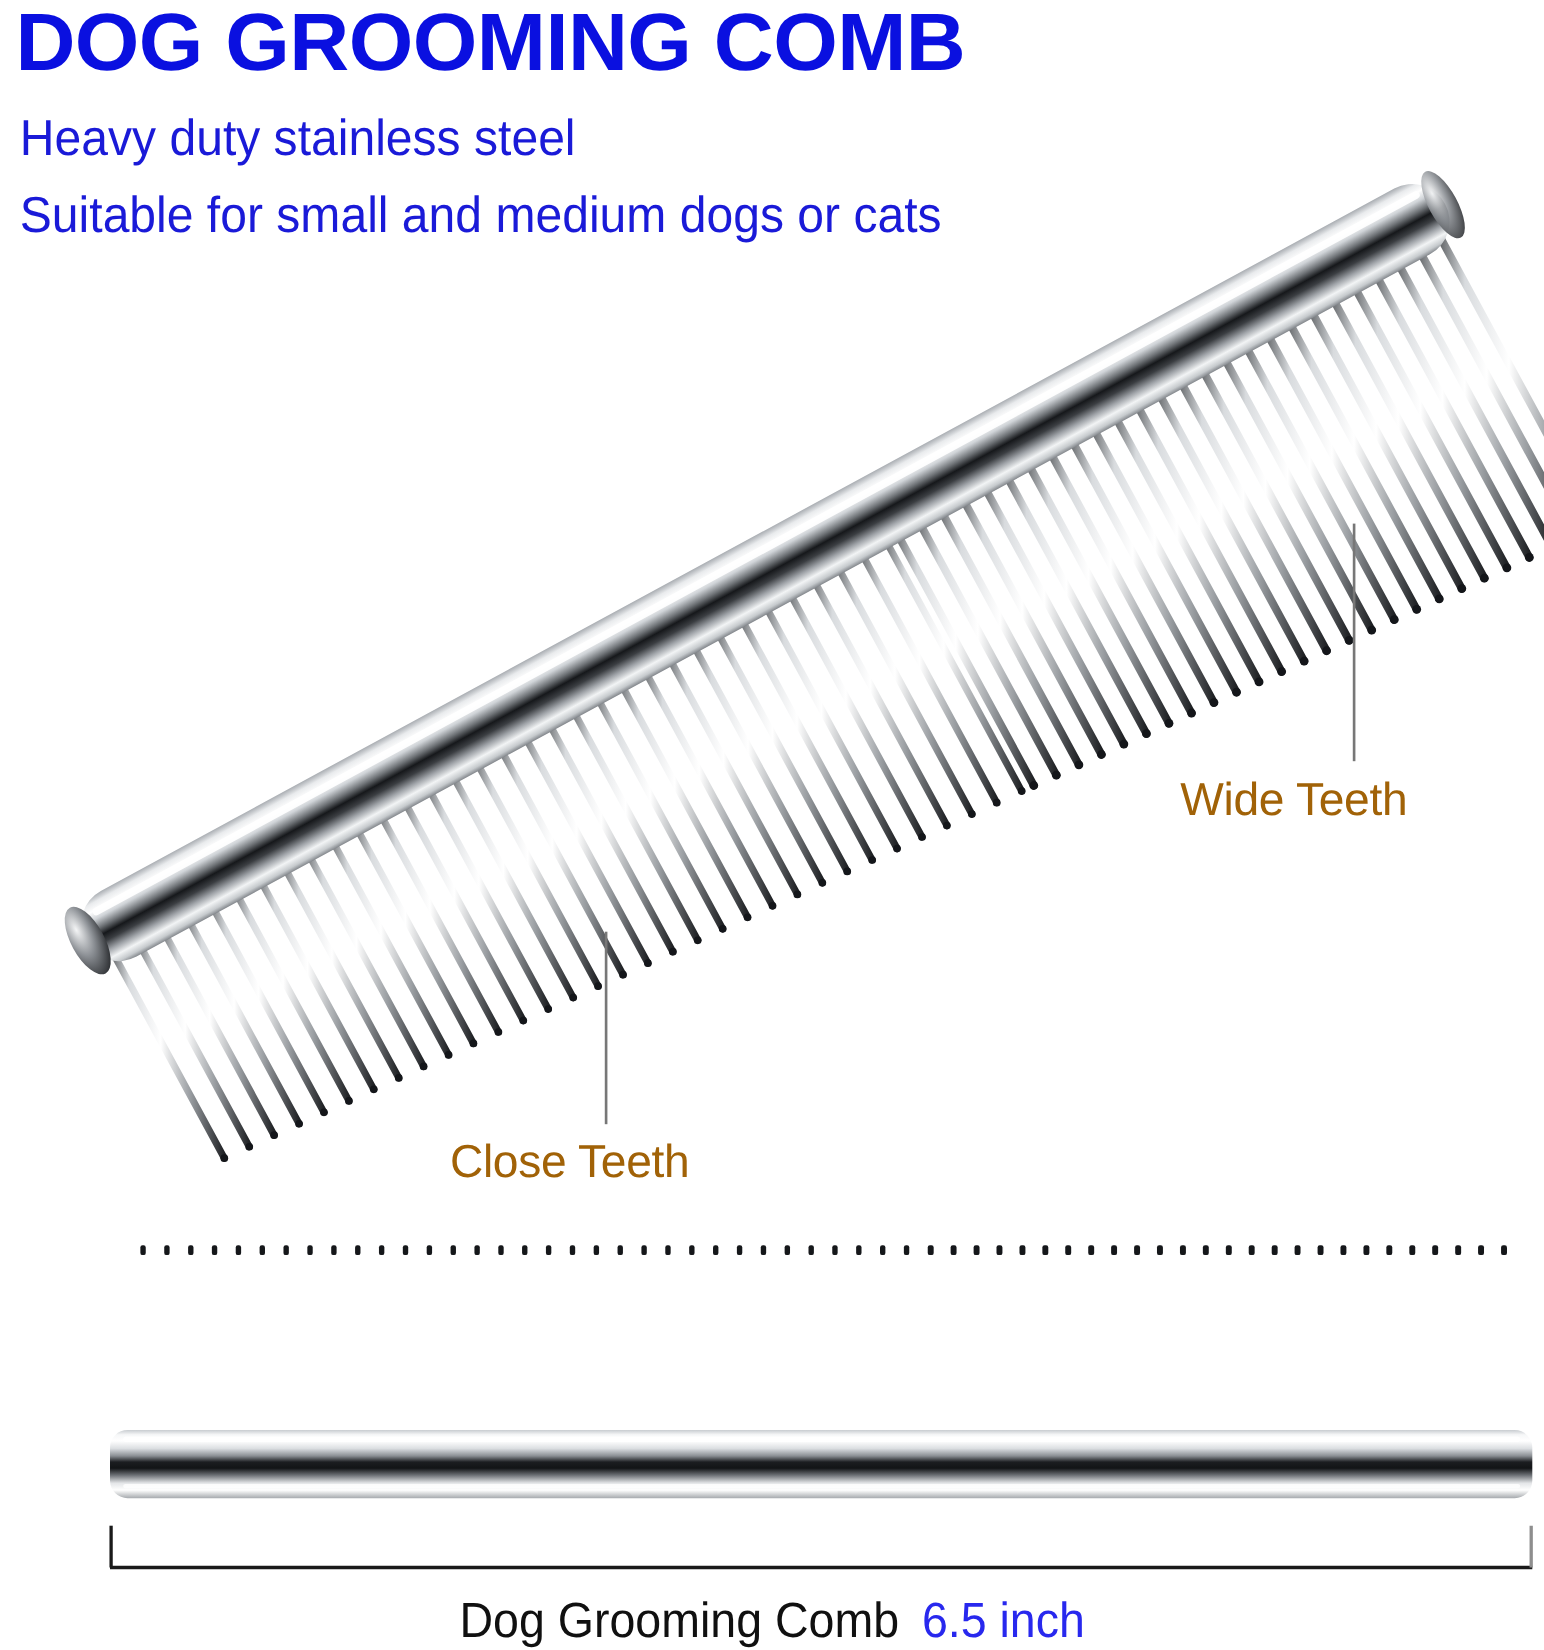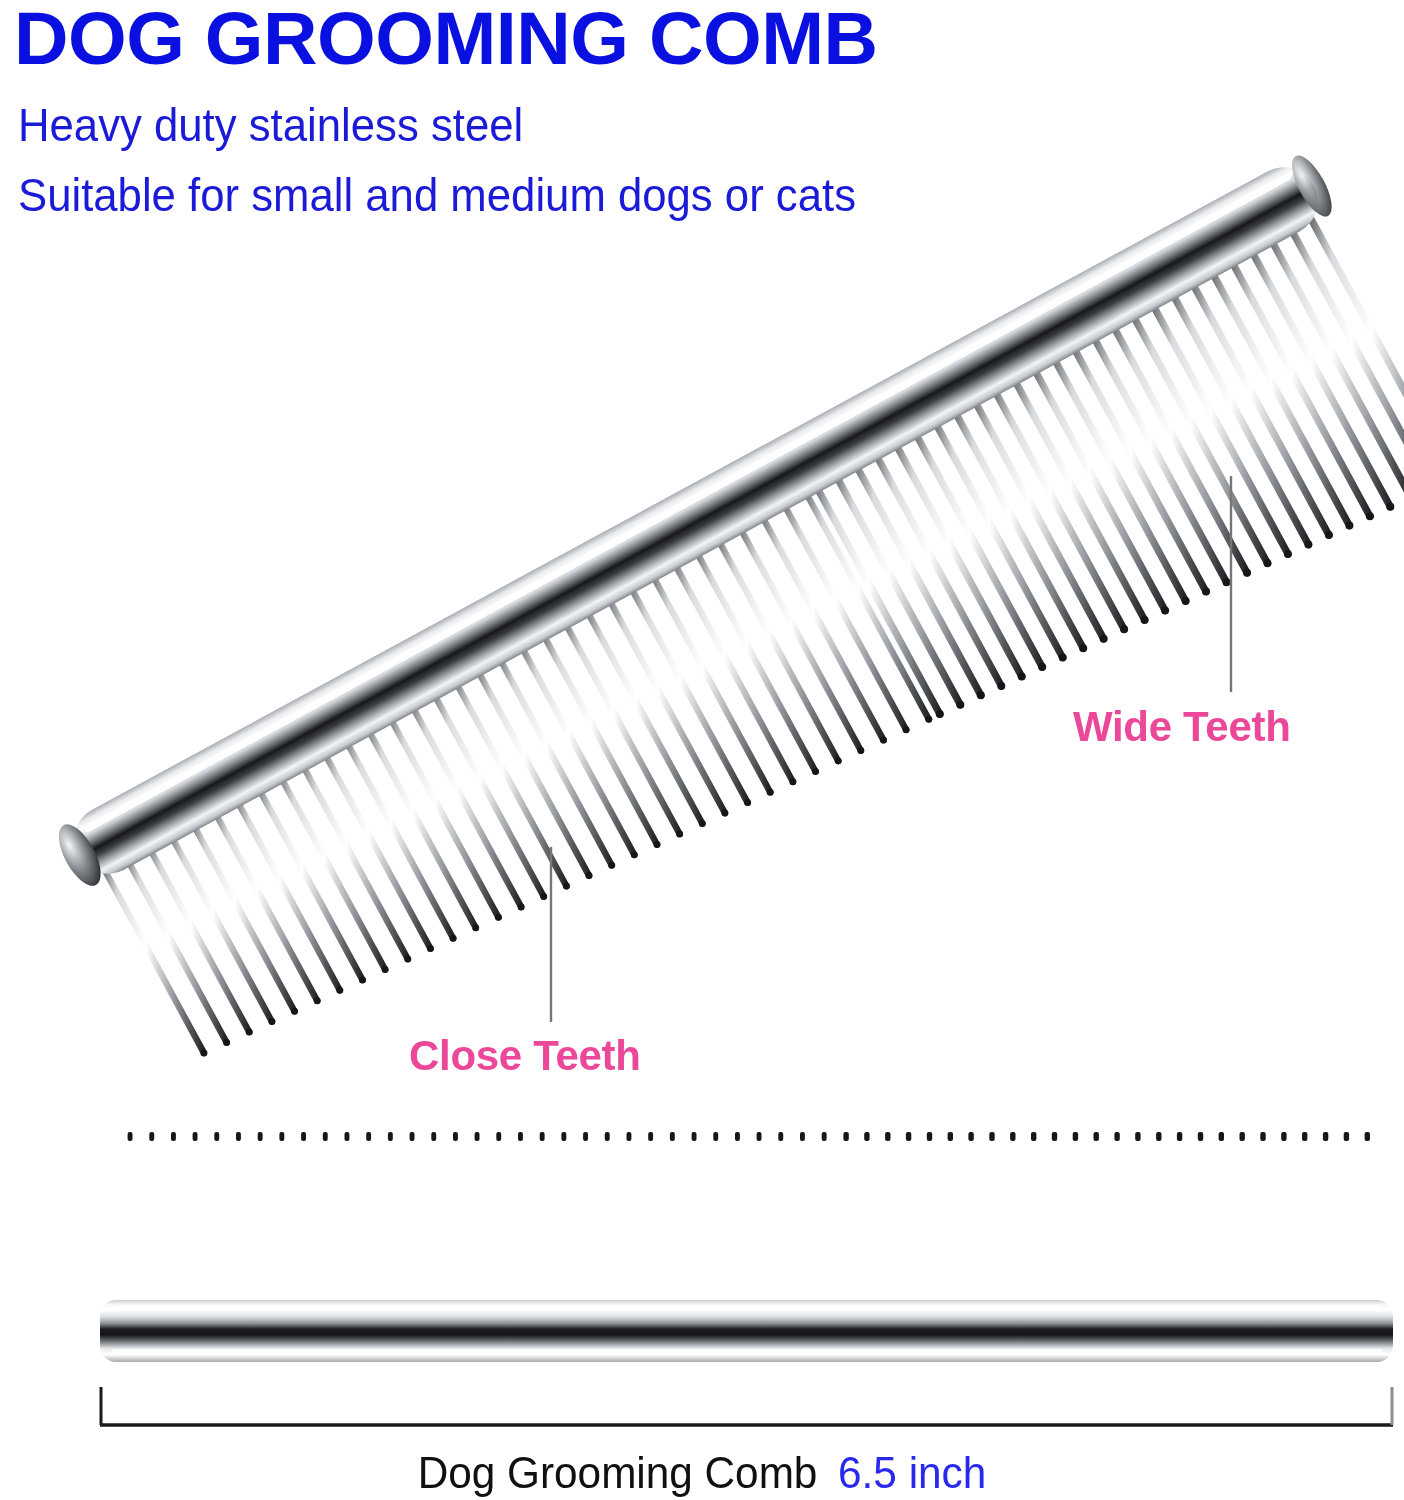--- a/index.html
+++ b/index.html
@@ -37,22 +37,22 @@
   #subtitle-1 { top: 98px; }
   #subtitle-2 { top: 168px; }
 
   
   #stage { position: absolute; left: 0; top: 0; width: 1404px; height: 1500px; }
   #stage svg { display: block; }
 
   
   .callout-label {
     position: absolute;
-    font-size: 42px; font-weight: bold;
-    color: #ec4899;
+    font-size: 42px; font-weight: normal;
+    color: #a16207;
     white-space: nowrap;
     letter-spacing: -0.3px;
   }
   #label-wide-teeth  { left: 1073px; top: 703px; }
   #label-close-teeth { left: 409px;  top: 1032px; }
 
   
   #caption {
     position: absolute; left: 0; top: 1447px;
     width: 1404px; text-align: center;

